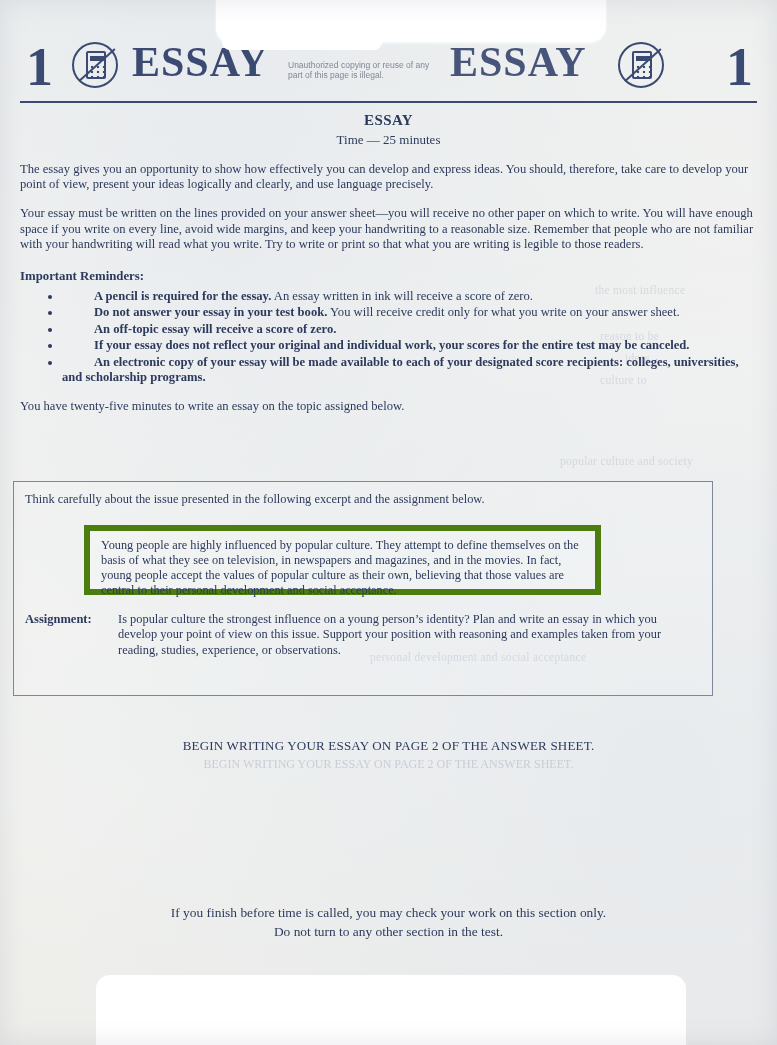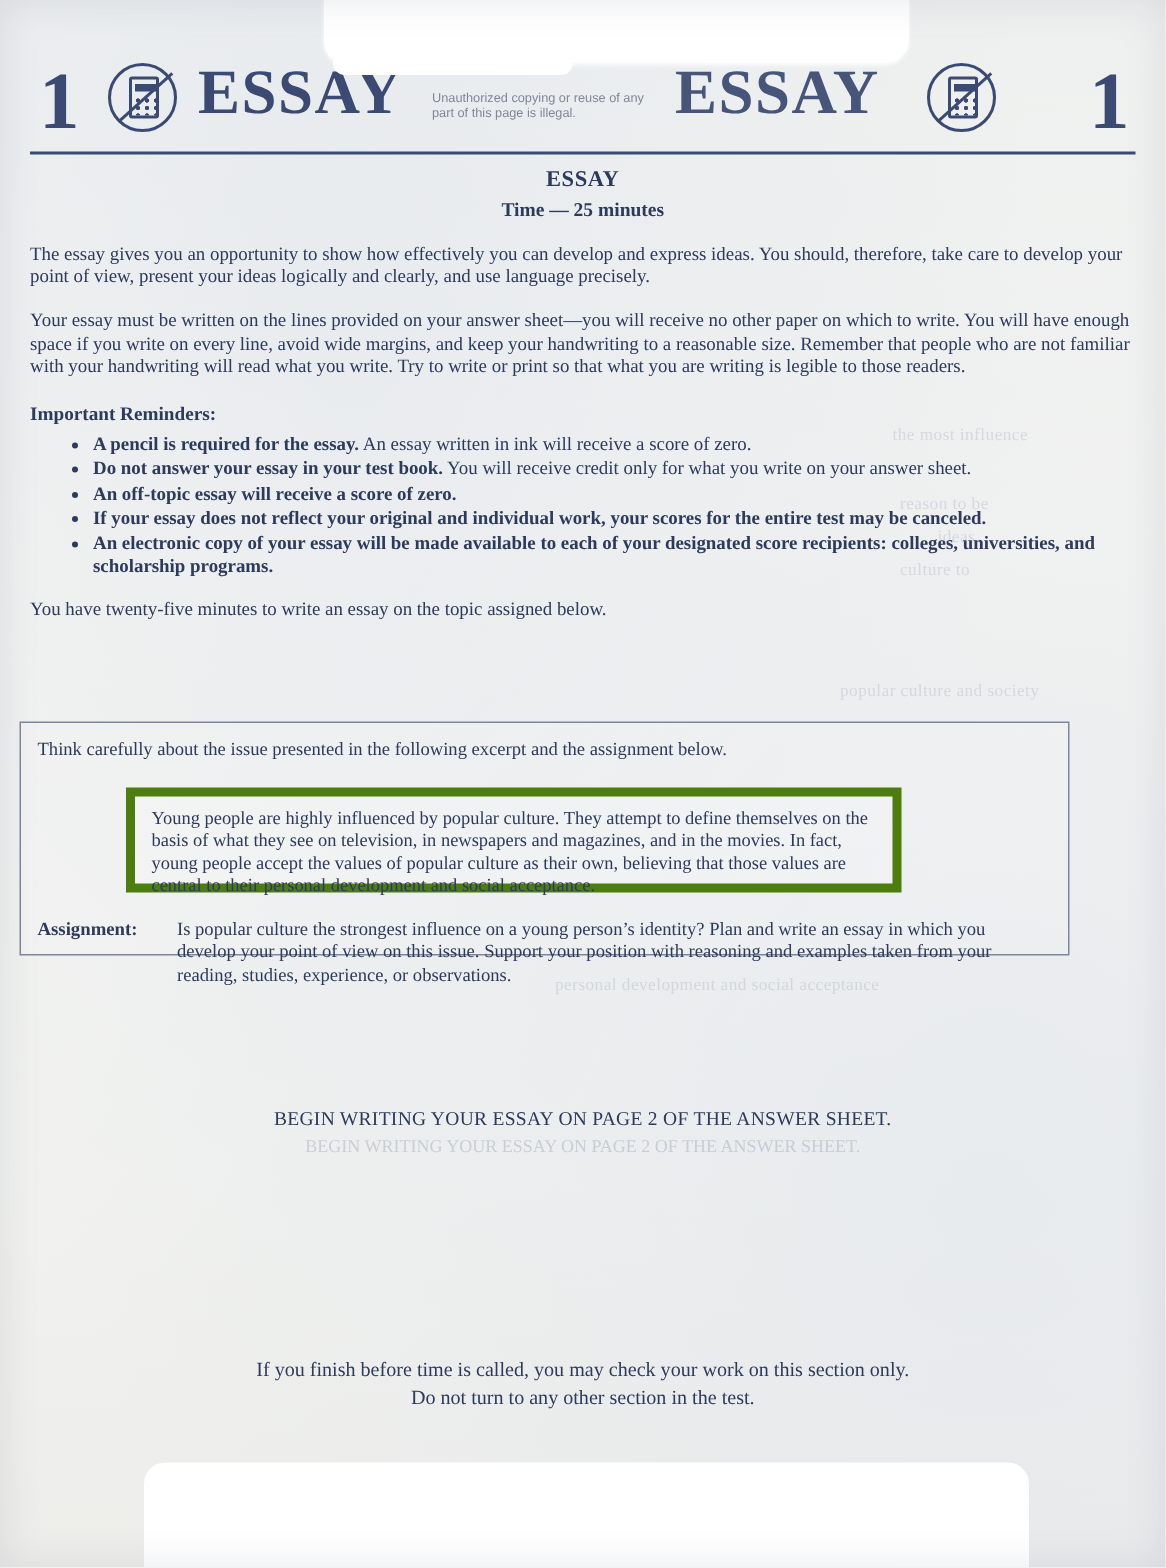--- a/index.html
+++ b/index.html
@@ -153,21 +153,21 @@
     width: 737px;
   }
   .doc-title {
     text-align: center;
     font-weight: bold;
     font-size: 15px;
     letter-spacing: 0.4px;
   }
   .doc-subtitle {
     text-align: center;
-    font-weight: bold;
+    font-weight: normal;
     font-size: 13px;
     margin-top: 3px;
   }
   p.para {
     font-size: 12.6px;
     line-height: 15.2px;
     margin: 14px 0 0 0;
     text-align: left;
   }
   .reminders-head {
@@ -178,27 +178,27 @@
   ul.reminders {
     margin: 5px 0 0 0;
     padding-left: 42px;
     list-style: disc;
   }
   ul.reminders li {
     font-size: 12.6px;
     line-height: 15.4px;
     margin-bottom: 1px;
   }
-  ul.reminders li b { font-weight: bold; }
+  ul.reminders li b { font-weight: bold; margin-left: 32px; }
 
   
   .assign-box {
     position: absolute;
     left: 13px; top: 481px;
-    width: 700px; height: 156px;
+    width: 700px; height: 215px;
     border: 1px solid #7d869c;
     box-sizing: border-box;
     background: rgba(255,255,255,0.12);
   }
   .assign-intro {
     position: absolute;
     left: 11px; top: 10px;
     width: 660px;
     font-size: 12.4px;
     line-height: 15px;

